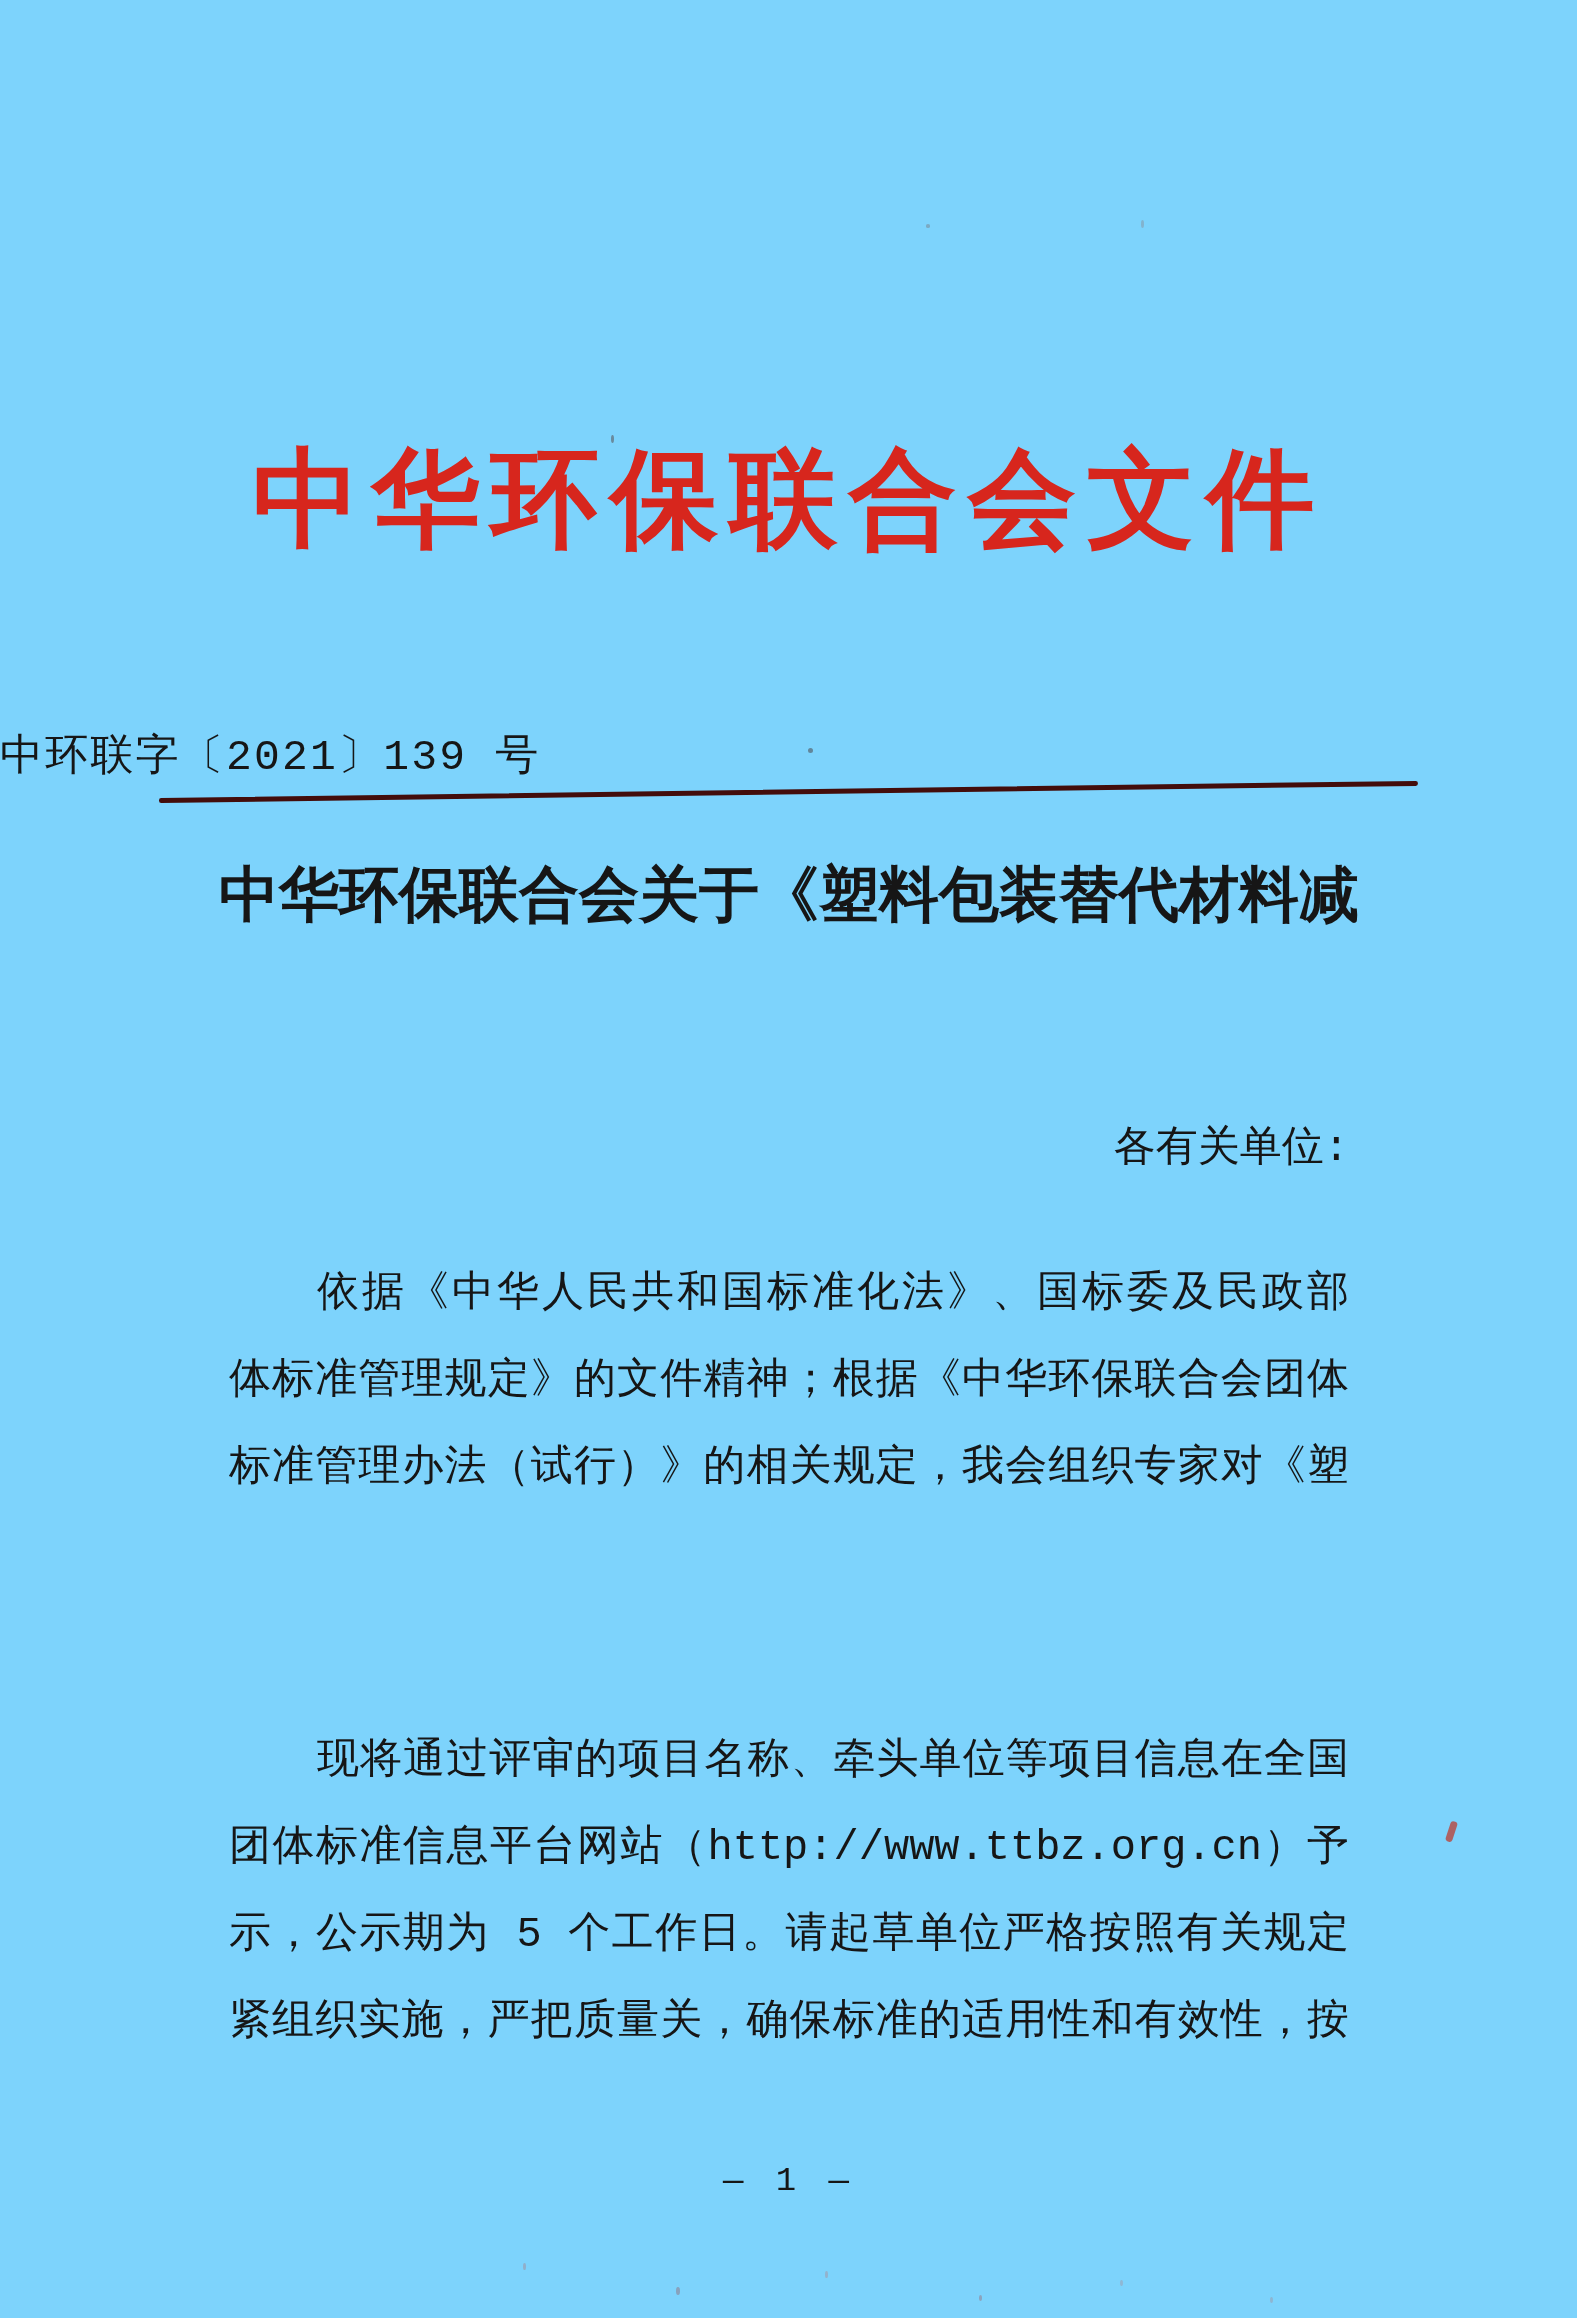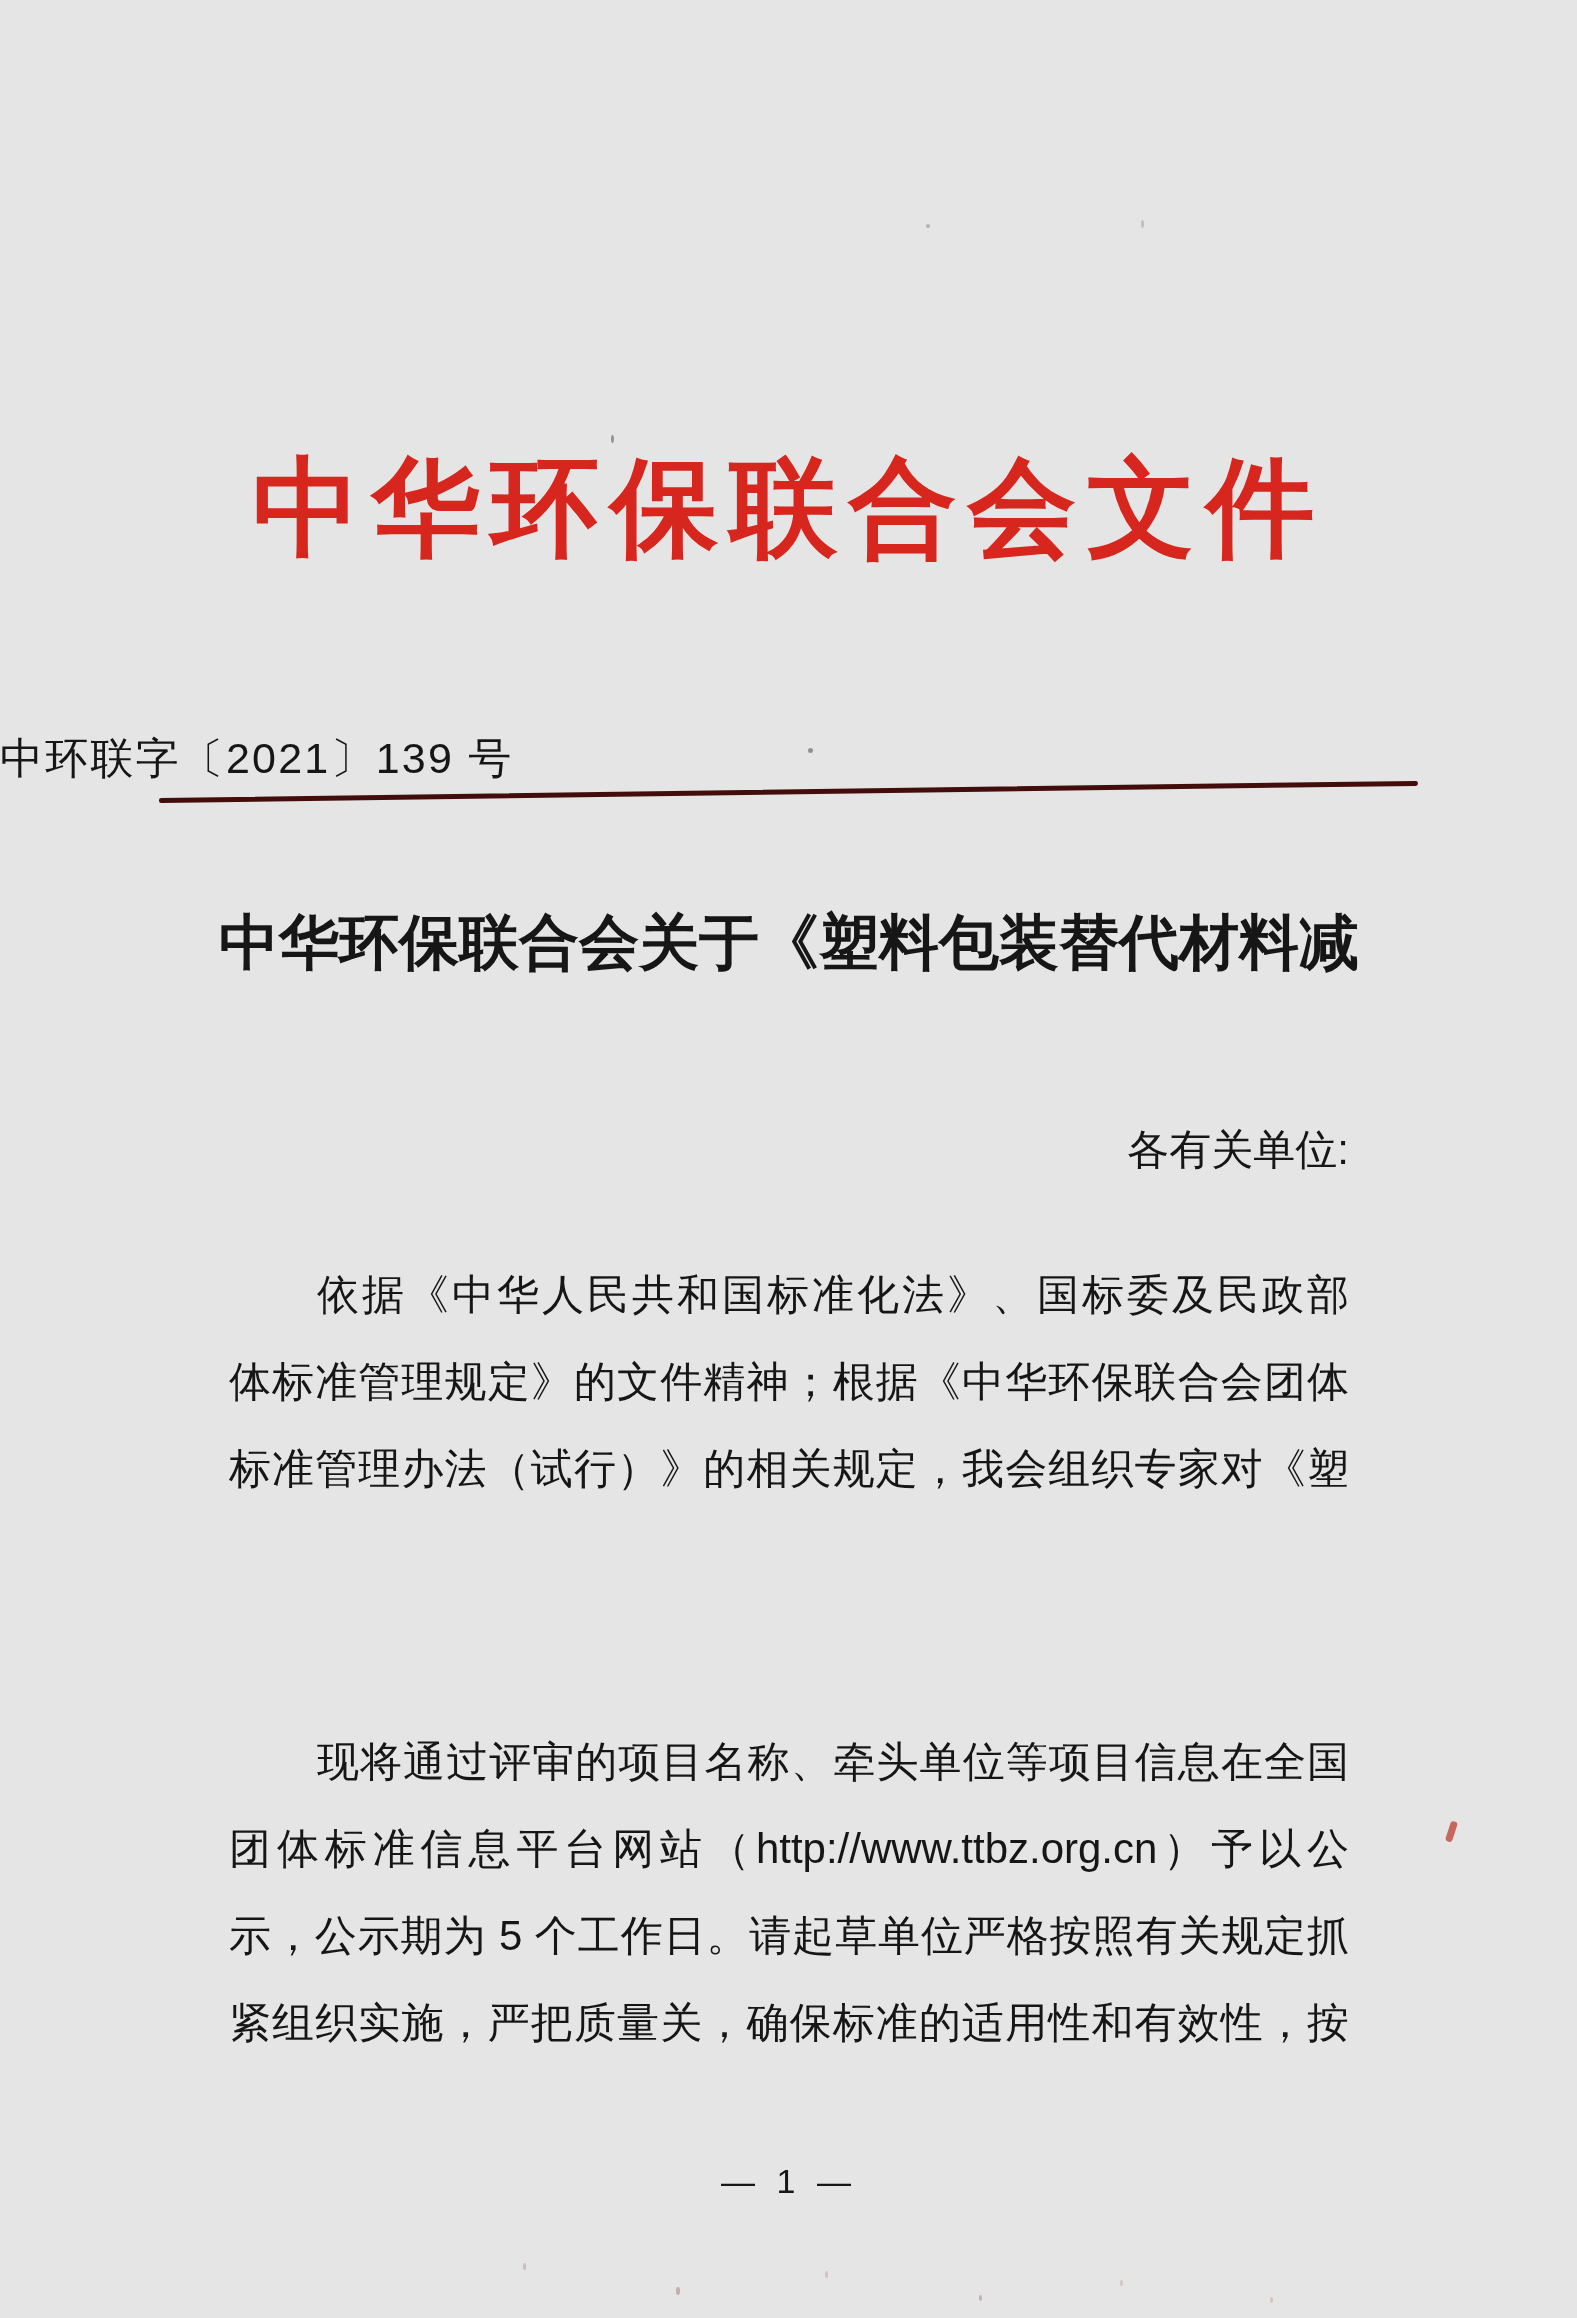--- a/index.html
+++ b/index.html
@@ -1,21 +1,21 @@
 <!DOCTYPE html>
 <html style="--header-red: #d7261d; --rule-red: #430d0b; --ink: #161616;font-size:12px"><head>
 <meta charset="utf-8">
 <style>
   html,body{margin:0;padding:0;background:#ffffff;}
   .page{
     position:relative;
     width:1578px;height:2319px;
-    background:#e5e5e5;
+    background:#7dd3fc;
     overflow:hidden;
-    font-family:Liberation Sans, sans-serif;
+    font-family:Liberation Mono, monospace;
     color:var(--ink,#161616);
   }
   
   .org-header{
     position:absolute;top:444px;left:0;width:100%;
     text-align:center;
     font-size:108px;font-weight:bold;line-height:127px;
     letter-spacing:11.2px;
     color:var(--header-red,#d7261d);
     white-space:nowrap;
@@ -31,21 +31,21 @@
   .rule{
     position:absolute;top:798px;left:159px;
     width:1259px;height:4.5px;
     background:var(--rule-red,#430d0b);
     transform:rotate(-0.78deg);
     transform-origin:left center;
     border-radius:2.2px;
   }
   
   .doc-title{
-    position:absolute;top:898px;left:0;width:100%;
+    position:absolute;top:854px;left:0;width:100%;
     text-align:center;
     font-size:60px;font-weight:bold;line-height:90px;
     letter-spacing:0;
   }
   
   .salutation{
     position:absolute;left:229px;top:1106px;width:1120px;
     font-size:42px;height:87px;line-height:87px;
     text-align:right;white-space:nowrap;
   }

